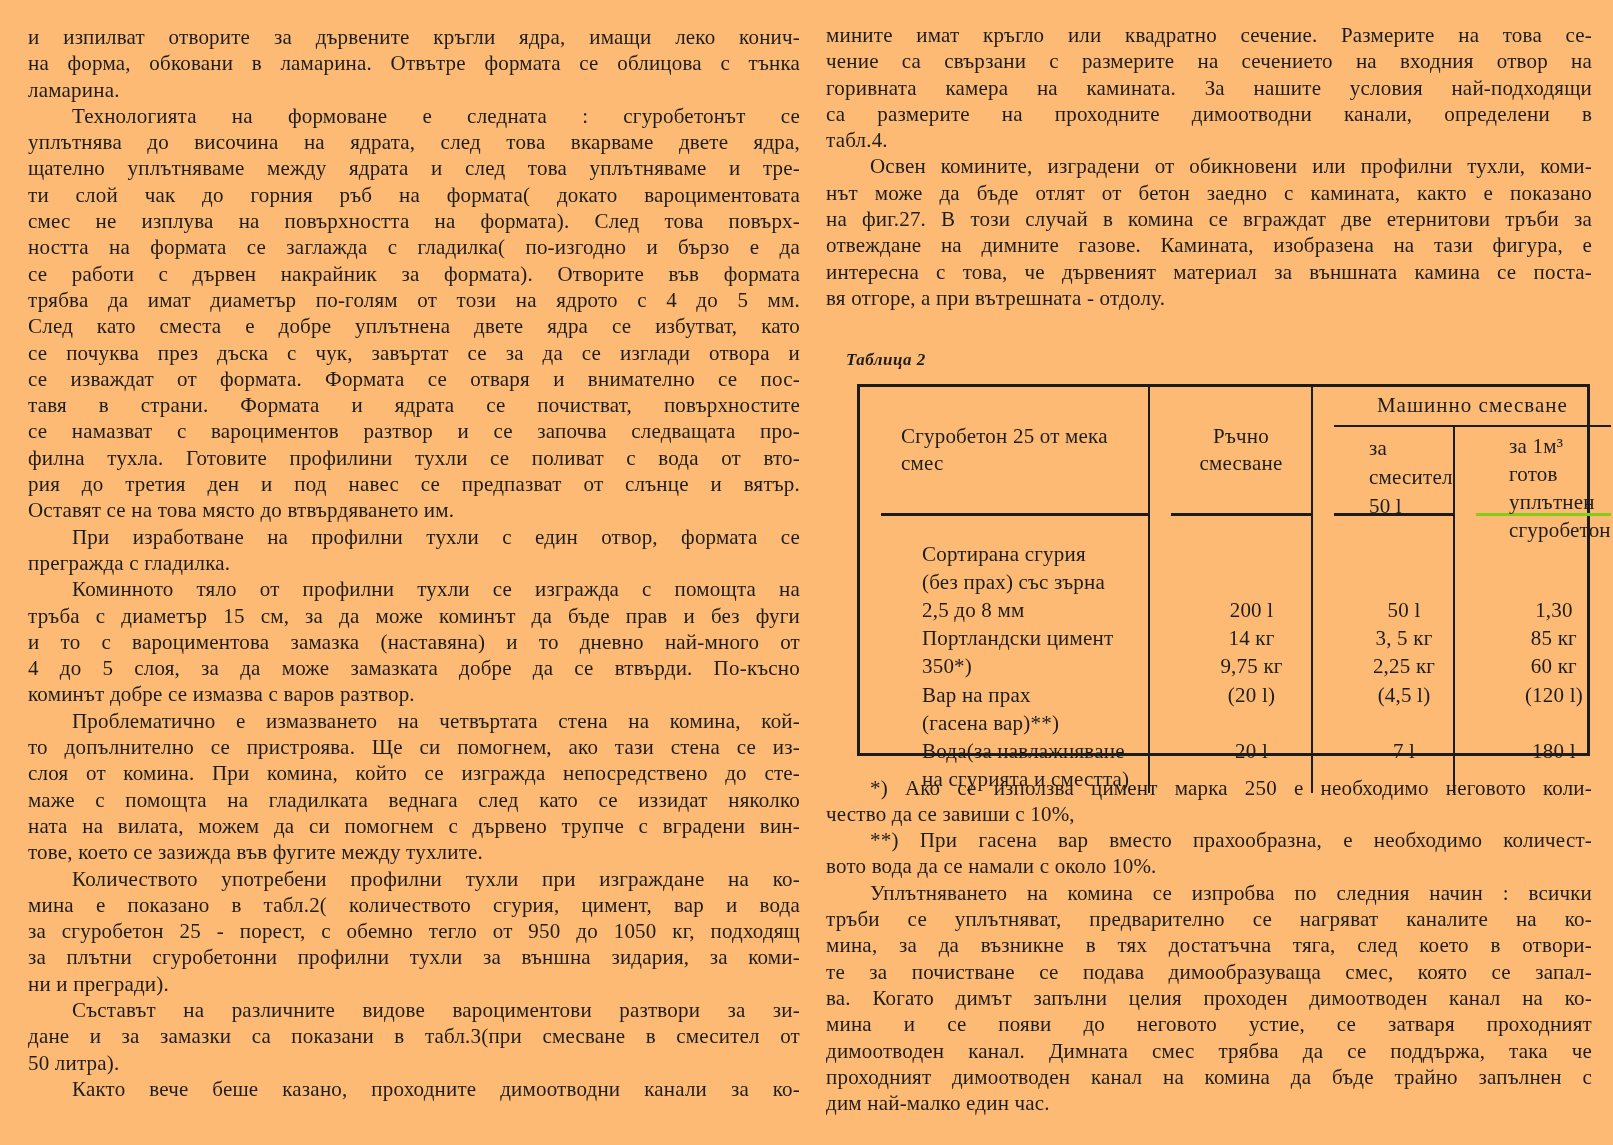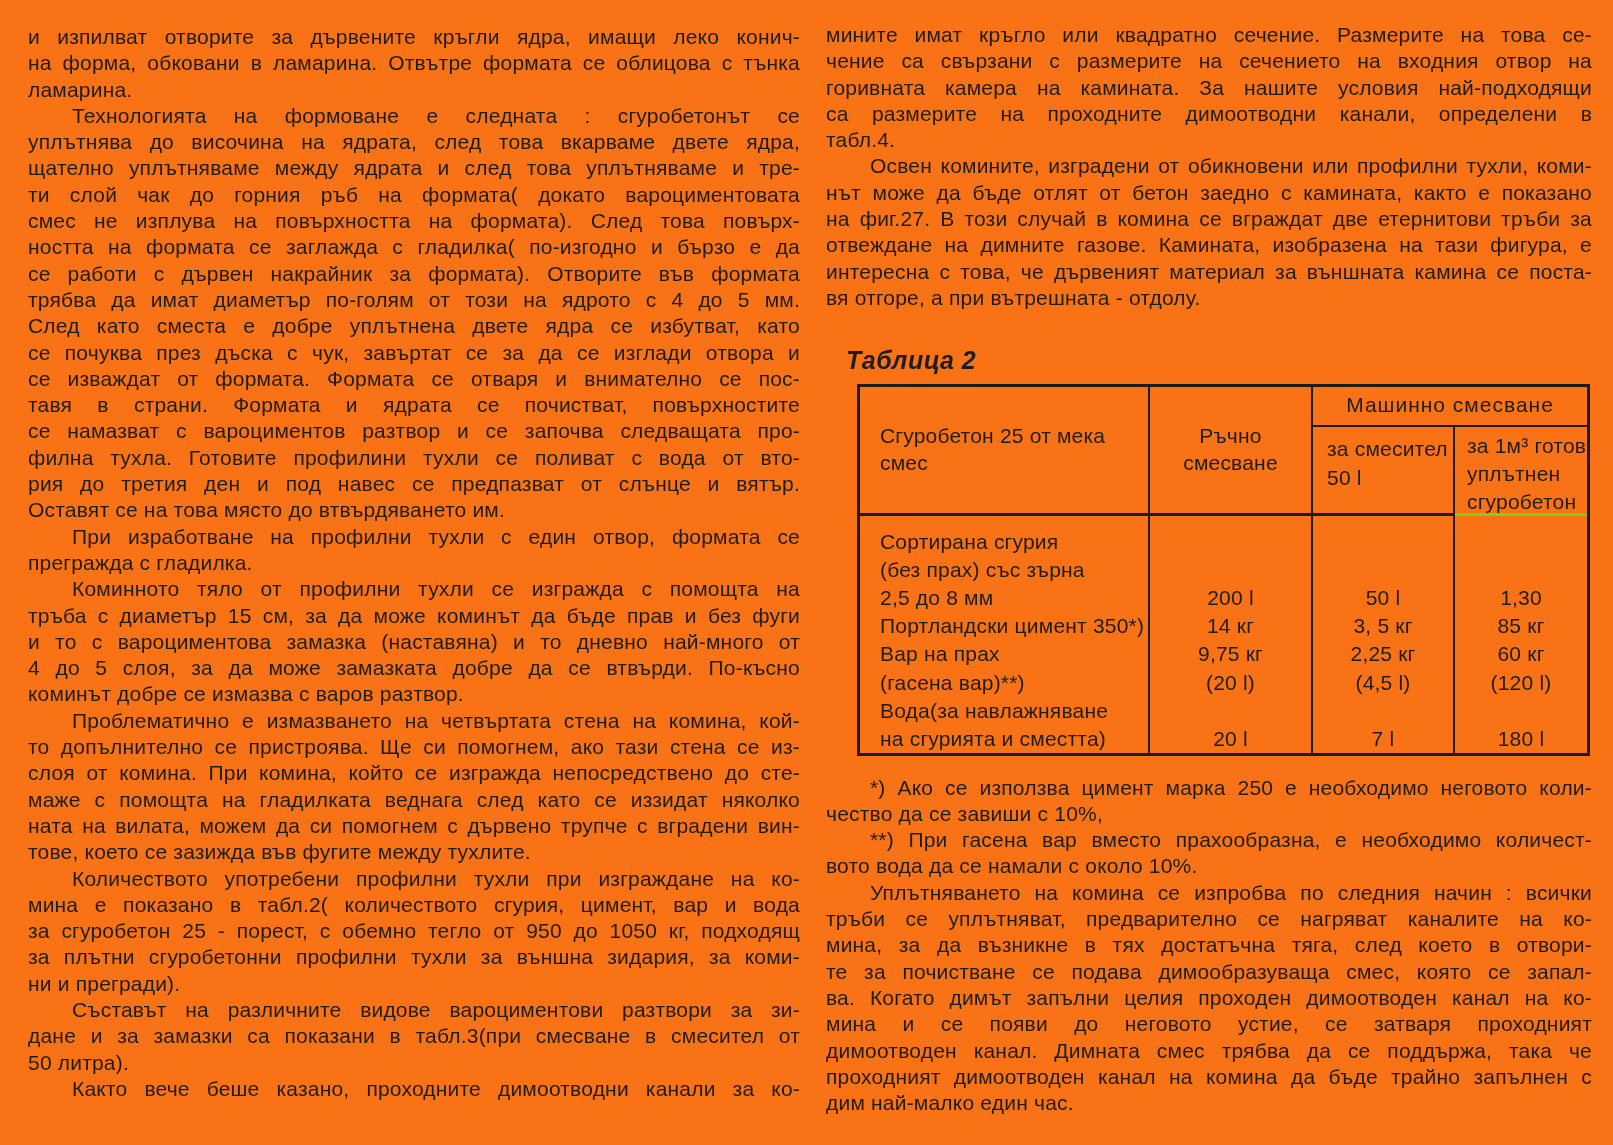--- a/index.html
+++ b/index.html
@@ -1,50 +1,50 @@
 <!DOCTYPE html>
 <html><head>
 <meta charset="utf-8">
 <style>
   html, body { margin:0; padding:0; background:#e8e8e8; }
   .page {
-    position:relative; width:1613px; height:1145px; background:#f97316;
-    font-family:Liberation Sans, sans-serif; color:#1d1d1d; overflow:hidden;
+    position:relative; width:1613px; height:1145px; background:#fdba74;
+    font-family:Liberation Serif, serif; color:#1d1d1d; overflow:hidden;
   }
   .col { position:absolute; font-size:21px; line-height:26.3px; letter-spacing:0.2px; }
   .col-left  { left:28px;  top:24px; width:772px; }
   .col-right { left:826px; top:22px; width:766px; }
   .para { margin:0; }
   .line { min-height:26.3px; }
   .j { text-align:justify; text-align-last:justify; }
   .ind { text-indent:44px; }
 
   .tbl-caption {
-    margin:36px 0 0 20px; font-size:25px; font-weight:bold; font-style:italic;
+    margin:36px 0 0 20px; font-size:17px; font-weight:bold; font-style:italic;
     letter-spacing:0.5px;
   }
   .tbl {
     box-sizing:border-box; margin:10px 0 0 31px; width:733px; height:372px;
     border:3px solid #1c1c1c; display:grid;
     grid-template-columns:290px 163px 142px 1fr;
     grid-template-rows:40px 89px 1fr;
     font-size:21px;
   }
-  .tbl div { box-sizing:border-box; }
+  .tbl div { box-sizing:border-box;margin-left:21px; }
   .c1h { grid-column:1; grid-row:1/3; border-right:2px solid #1c1c1c; border-bottom:3px solid #1c1c1c;
          display:flex; align-items:center; padding-left:20px; }
   .c2h { grid-column:2; grid-row:1/3; border-right:2px solid #1c1c1c; border-bottom:3px solid #1c1c1c;
          display:flex; align-items:center; justify-content:center; text-align:center; }
   .mh  { grid-column:3/5; grid-row:1; border-bottom:2.5px solid #1c1c1c;
          display:flex; align-items:center; justify-content:center; letter-spacing:1px; }
   .c3h { grid-column:3; grid-row:2; border-right:2px solid #1c1c1c; border-bottom:3px solid #1c1c1c;
          padding:7px 0 0 14px; line-height:29px; }
   .c4h { grid-column:4; grid-row:2; border-bottom:3px solid #84cc16;
          padding:5px 0 12px 12px; line-height:28px; }
-  .bcell { grid-row:3; padding-top:12px; line-height:28.2px; }
+  .bcell { grid-row:3; padding-top:24px; line-height:28.2px; }
   .b1 { grid-column:1; border-right:2px solid #1c1c1c; padding-left:20px; }
   .b2 { grid-column:2; border-right:2px solid #1c1c1c; text-align:center; }
   .b3 { grid-column:3; border-right:2px solid #1c1c1c; text-align:center; }
   .b4 { grid-column:4; text-align:center; }
   .tline { min-height:28.2px; }
   .fnotes { margin-top:19px; }
 </style>
 </head>
 <body>
 

